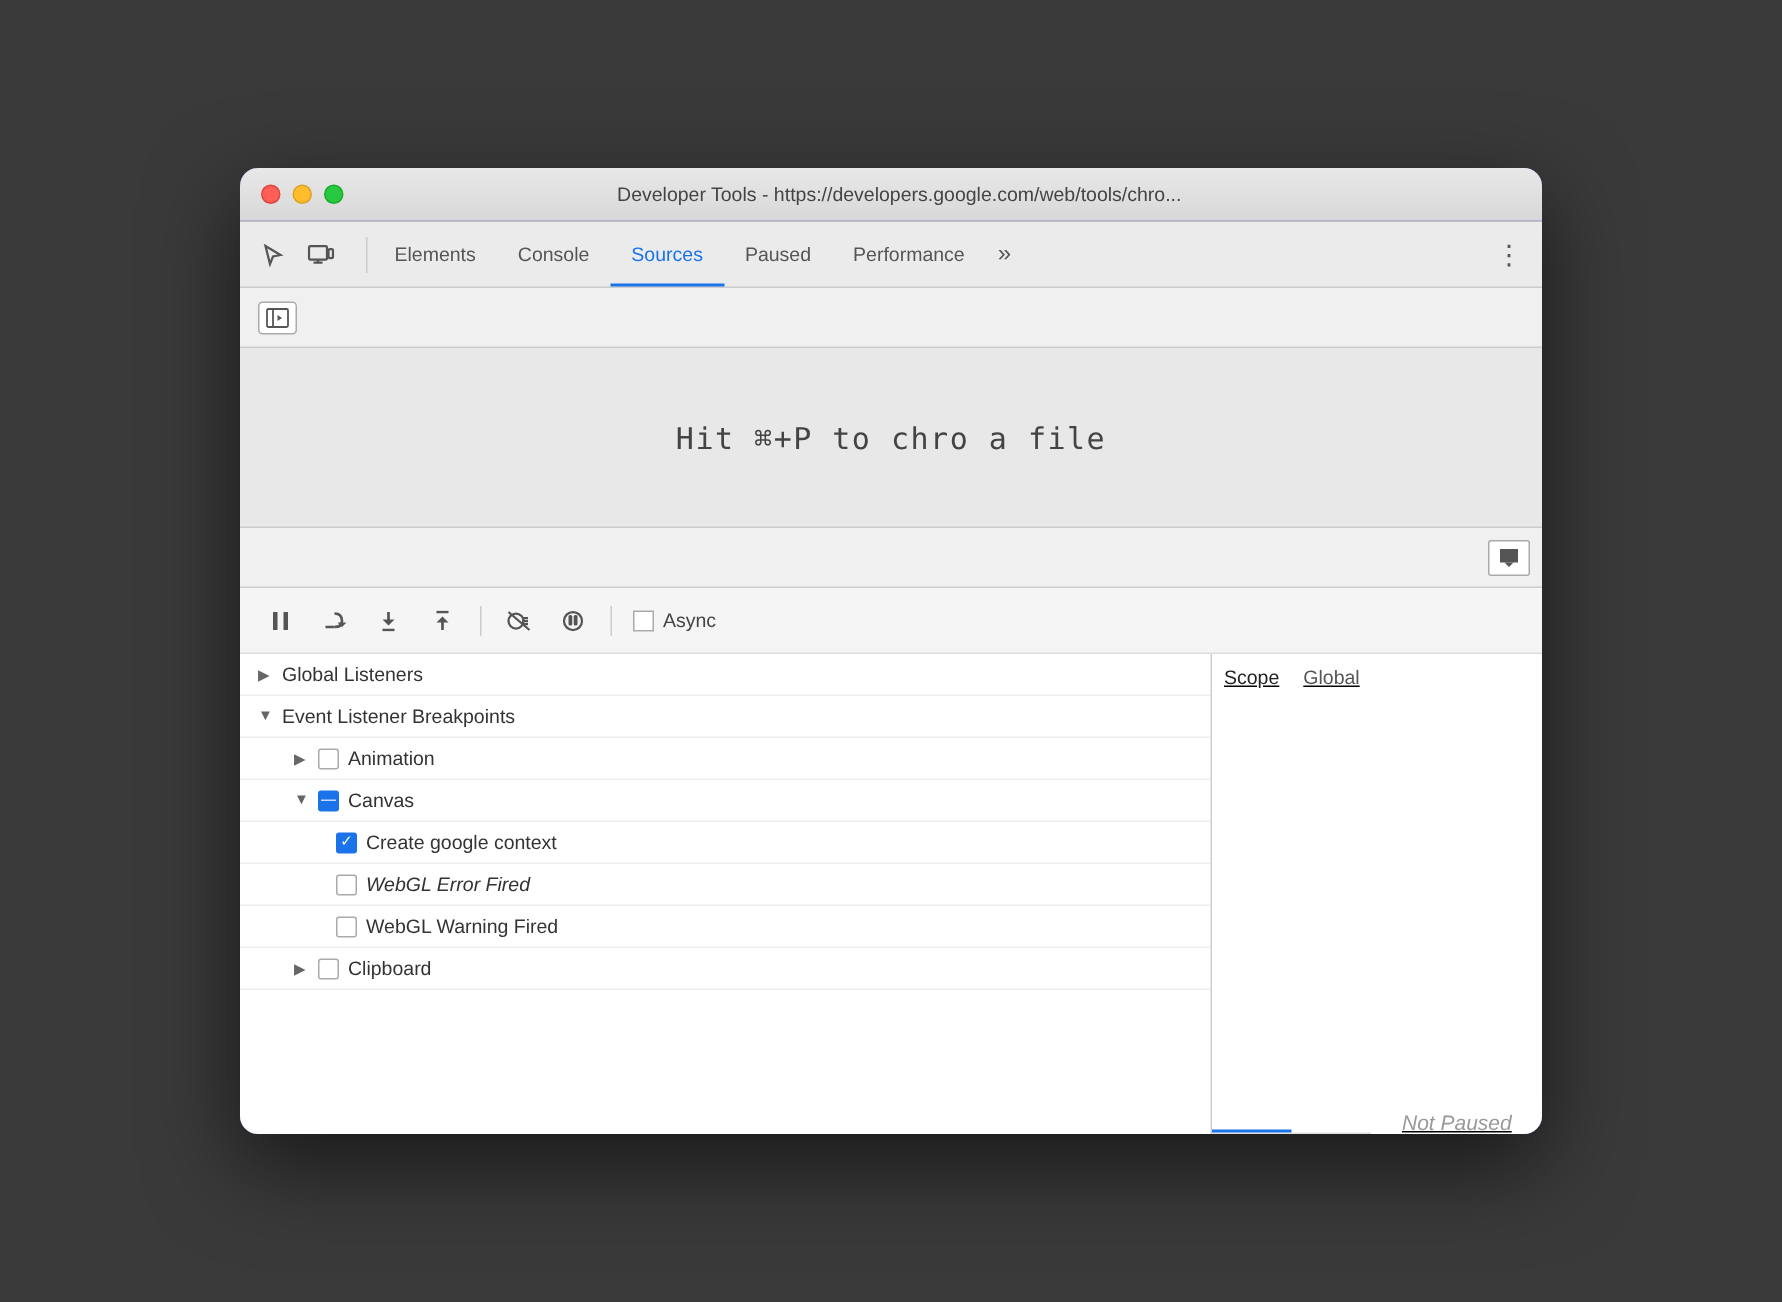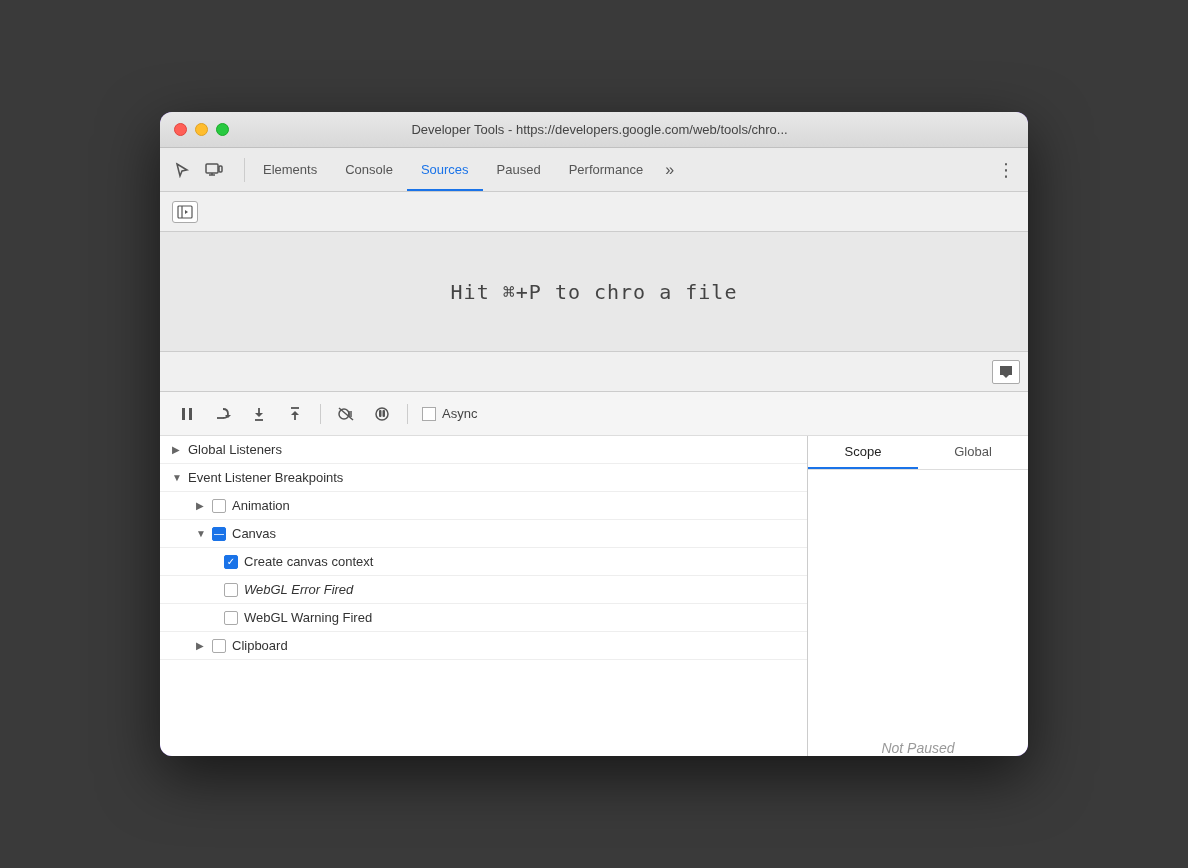--- a/index.html
+++ b/index.html
@@ -237,21 +237,22 @@
     .left-panel {
       flex: 1;
       border-right: 1px solid #ccc;
       overflow-y: auto;
       background: #fff;
     }
     .right-panel {
       width: 220px;
       background: #fff;
       display: flex;
-      flex-direction: column;
+      flex-direction: row;
+      text-decoration: underline;
     }
     
     .right-tabs {
       display: flex;
       border-bottom: 1px solid #ddd;
     }
     .right-tab {
       flex: 1;
       text-align: center;
       padding: 8px;
@@ -475,21 +476,21 @@
         <div class="checkbox-item indeterminate">
           <span class="check-mark">—</span>
         </div>
         <span class="section-label">Canvas</span>
       </div>
 
       <div class="section-row" style="padding-left: 64px;">
         <div class="checkbox-item checked">
           <span class="check-mark">✓</span>
         </div>
-        <span class="section-label">Create canvas context</span>
+        <span class="section-label">Create google context</span>
       </div>
 
       <div class="section-row" style="padding-left: 64px; font-style: italic;">
         <div class="checkbox-item"></div>
         <span class="section-label">WebGL Error Fired</span>
       </div>
 
       <div class="section-row" style="padding-left: 64px; text-align: center;">
         <div class="checkbox-item"></div>
         <span class="section-label">WebGL Warning Fired</span>

